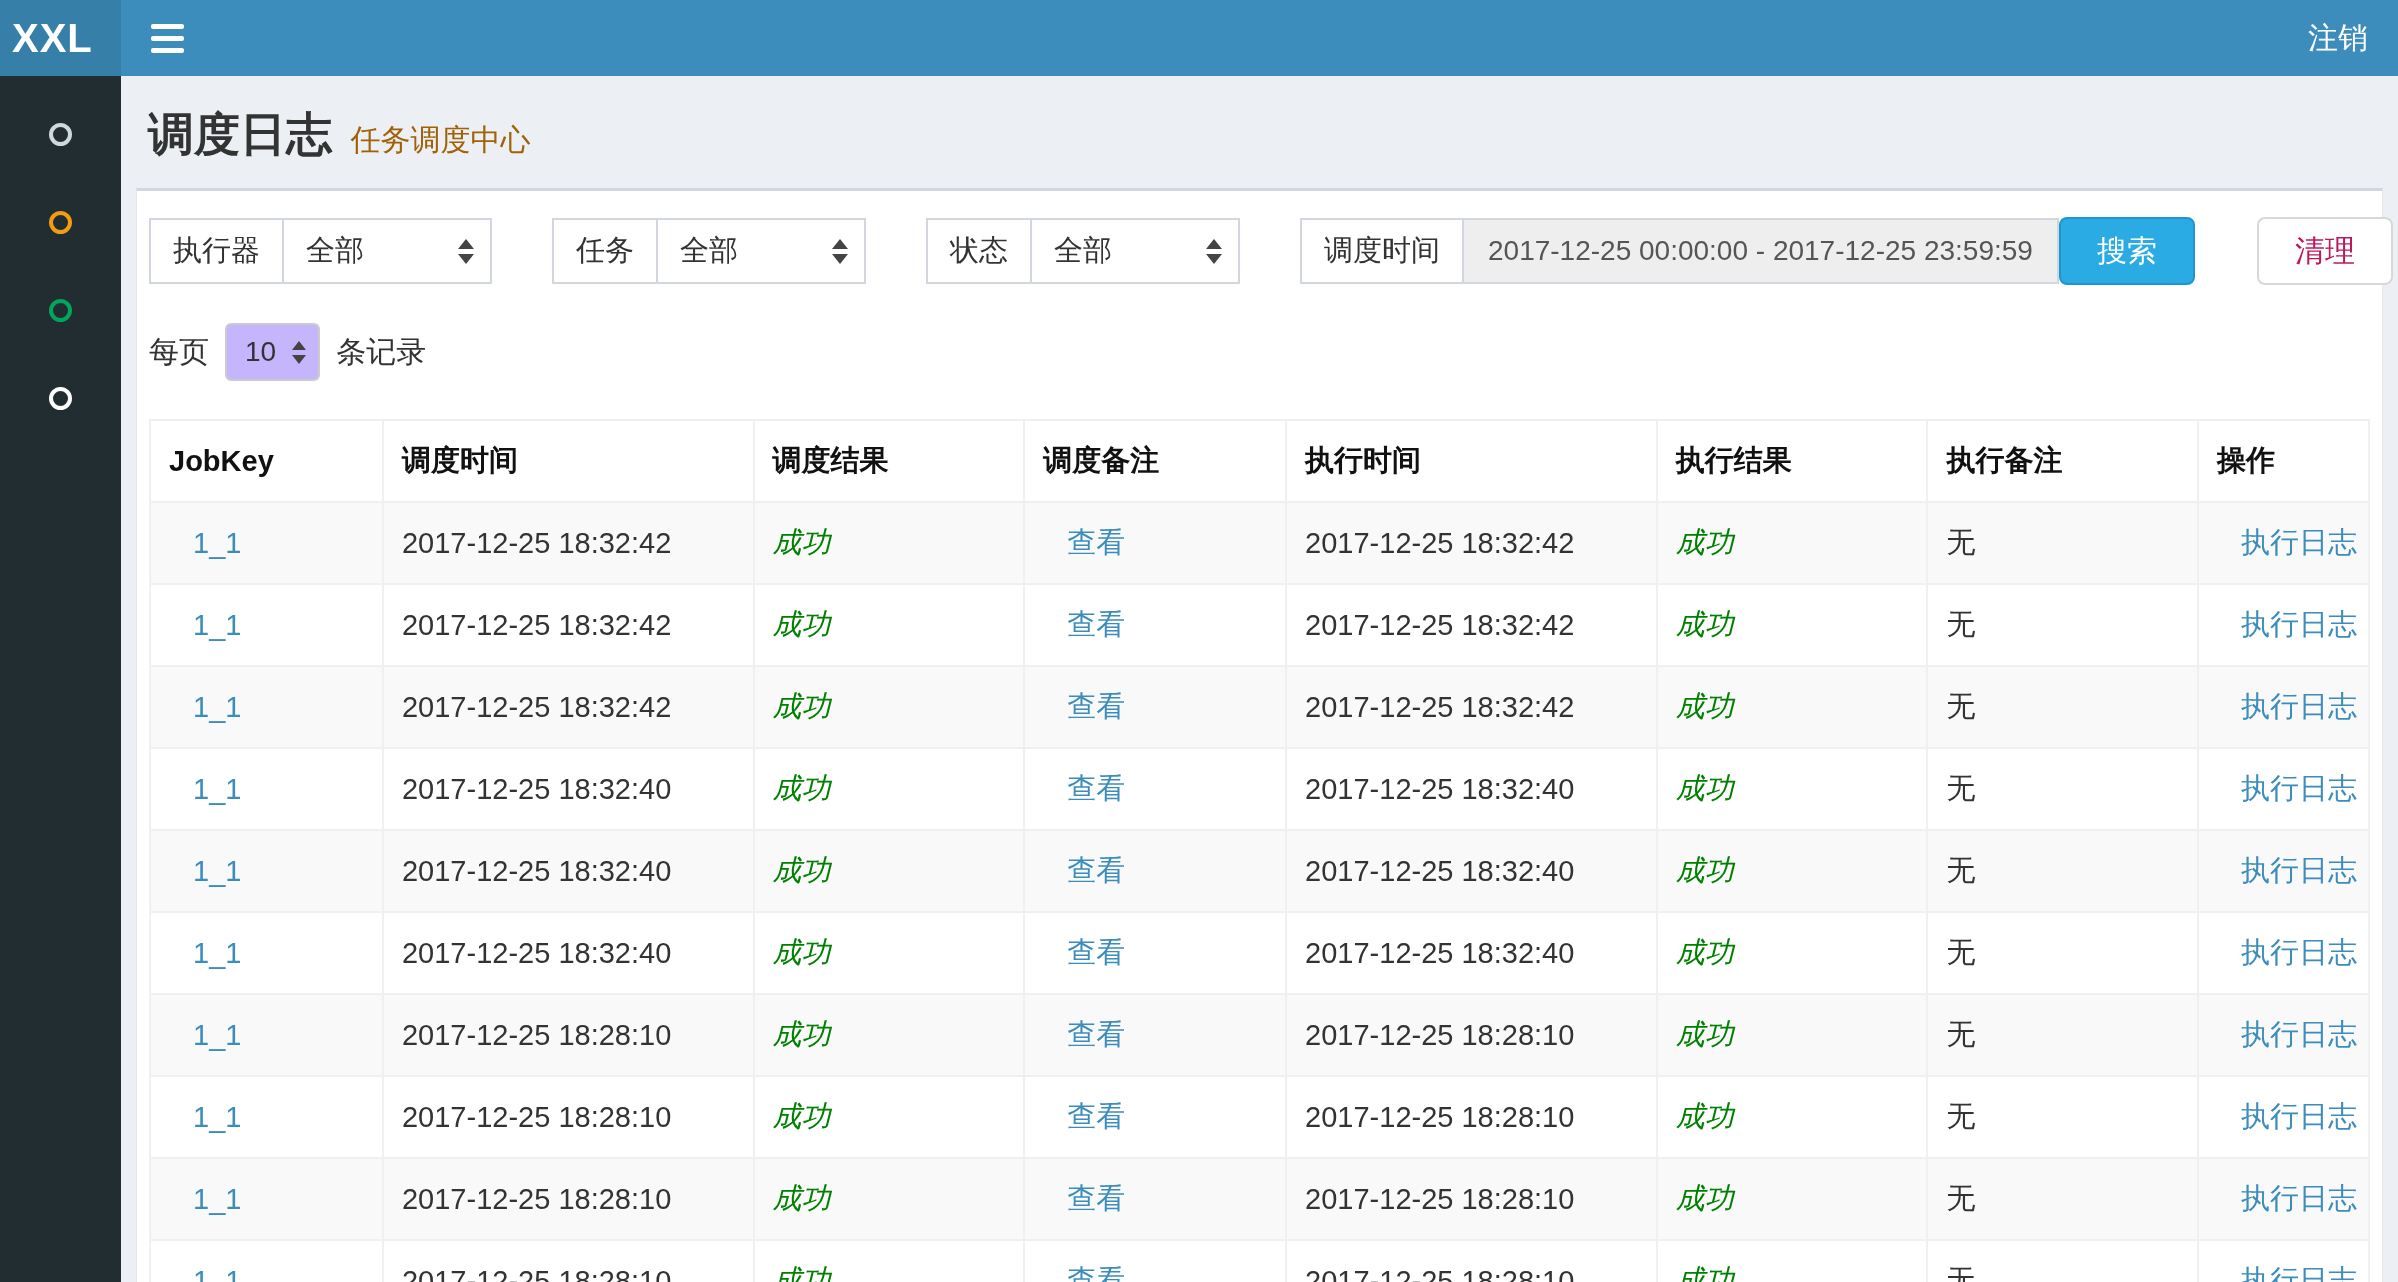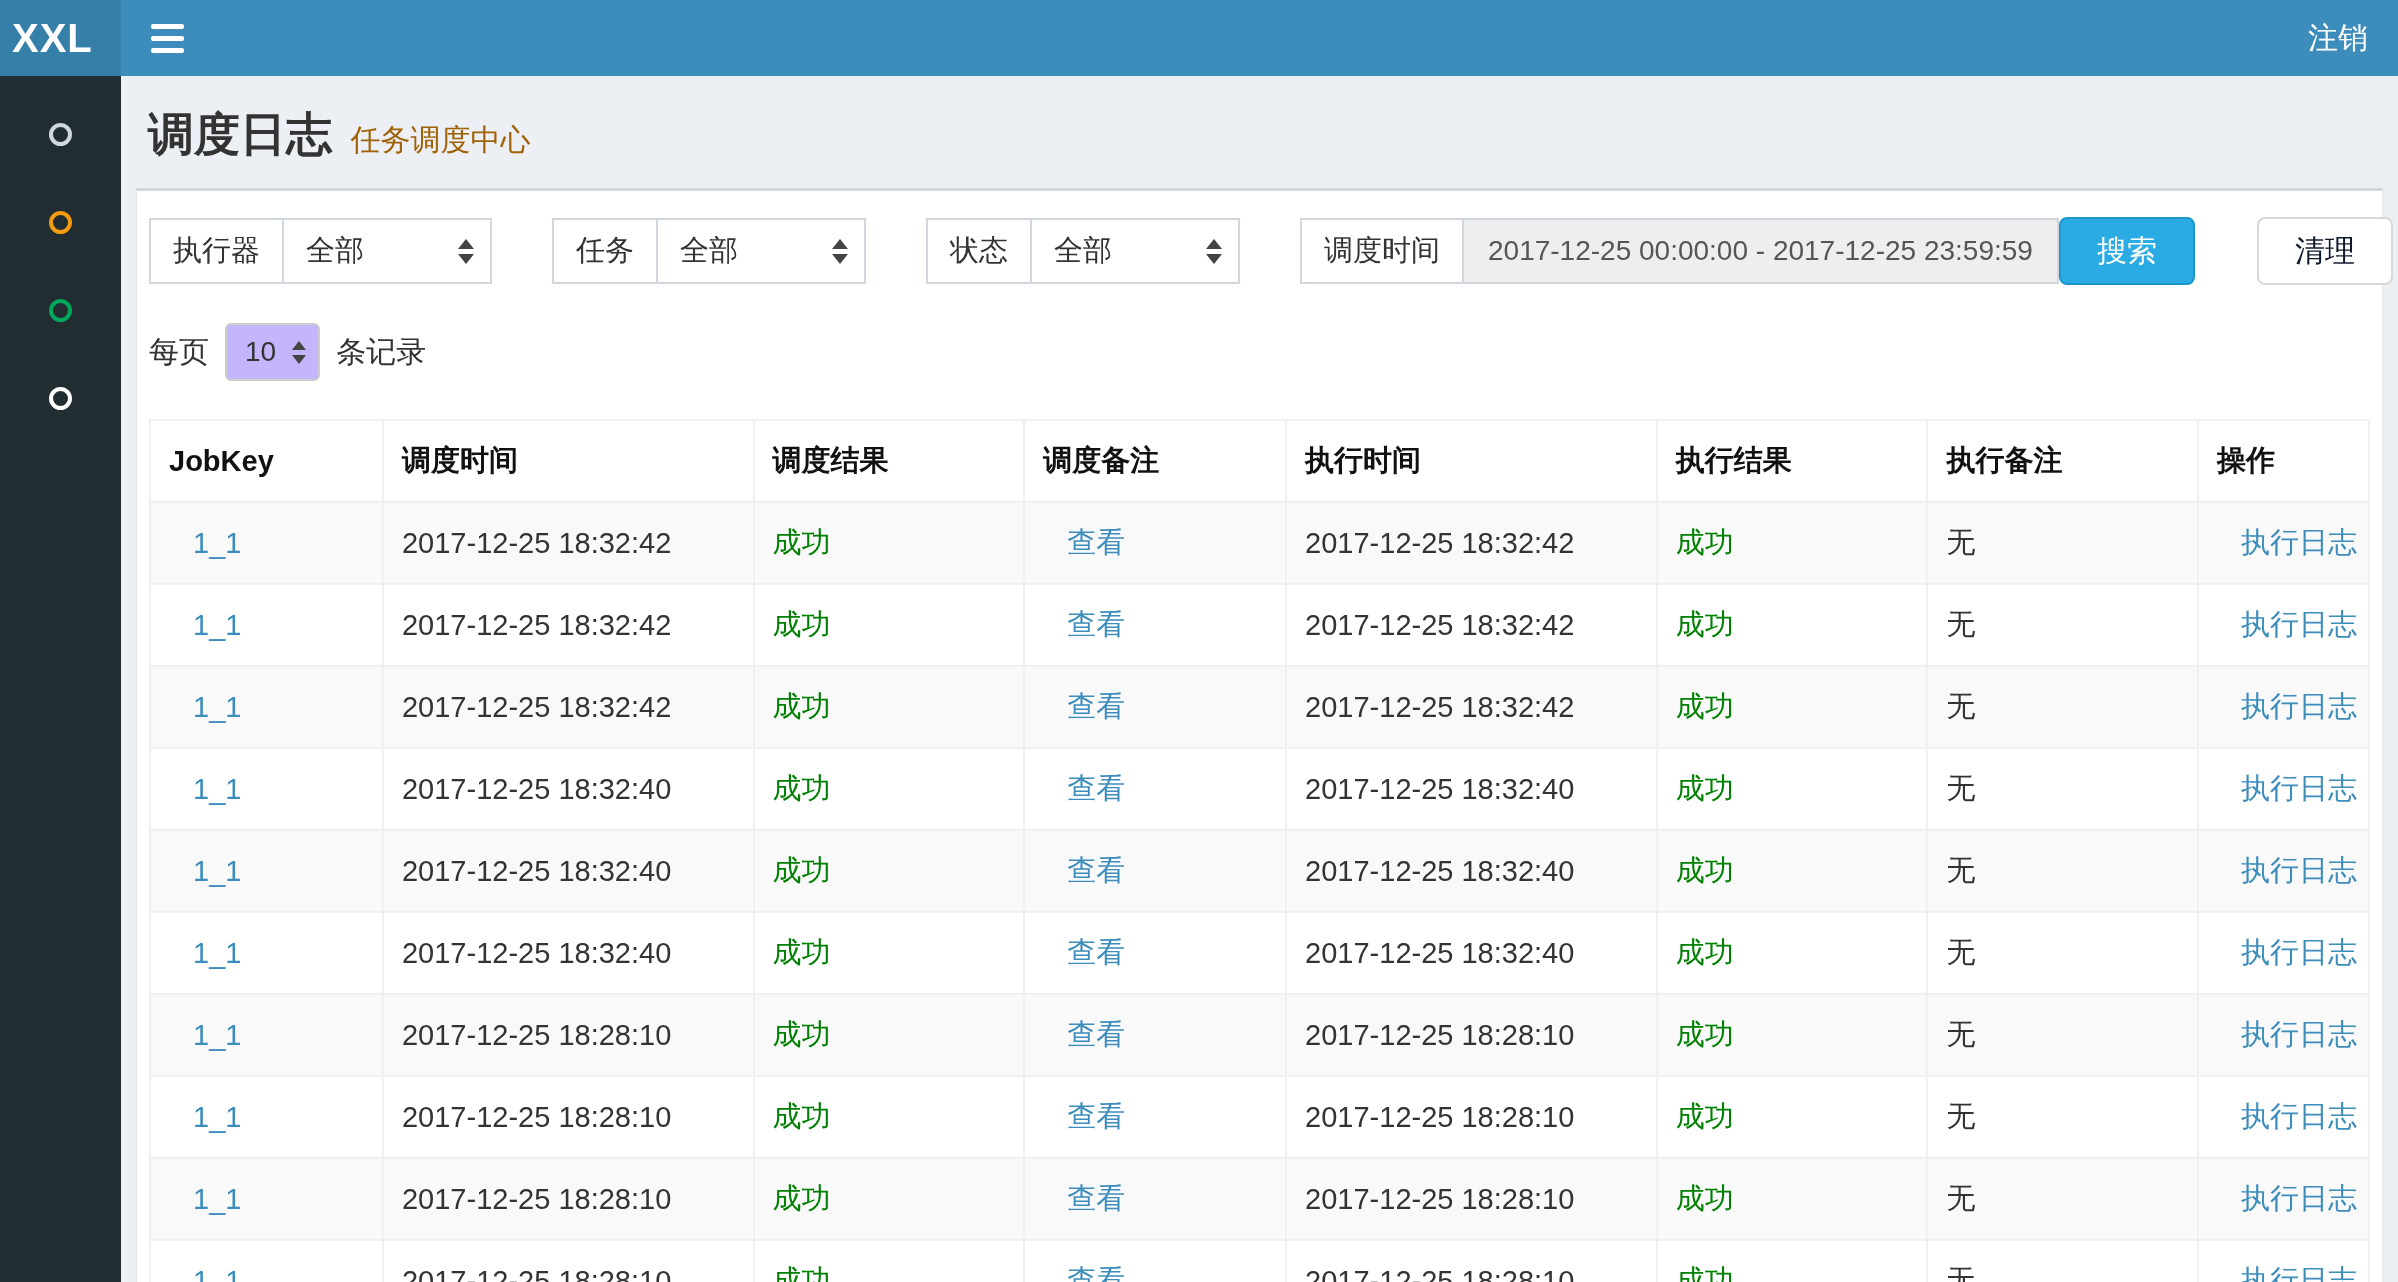--- a/index.html
+++ b/index.html
@@ -52,36 +52,36 @@
     border:2px solid #d2d6de; border-left:none; background:#fff; padding:0 16px 0 22px;
     min-width:208px; cursor:pointer; font-size:29px; color:#333; }
   .arrows { display:flex; flex-direction:column; gap:5px; align-items:center; }
   .tri-up { width:0; height:0; border-left:8px solid transparent; border-right:8px solid transparent; border-bottom:10px solid #444; }
   .tri-down { width:0; height:0; border-left:8px solid transparent; border-right:8px solid transparent; border-top:10px solid #444; }
   .ig-input { display:flex; align-items:center; border:2px solid #d2d6de; border-left:none;
     background:#eee; color:#555; padding:0 24px; font-size:28px; white-space:nowrap; cursor:pointer; }
   .btn { height:68px; display:flex; align-items:center; justify-content:center;
     border-radius:8px; font-size:30px; cursor:pointer; padding:0 36px; white-space:nowrap; }
   .btn-search { background:var(--search_button_bg,#2aabe3); border:2px solid #1d96cf; color:#fff; margin-left:auto; }
-  .btn-clear { background:#fff; border:2px solid #d8d8d8; color:#0f172a; margin-left:62px; margin-right:1px; }
+  .btn-clear { background:#fff; border:2px solid #d8d8d8; color:#be185d; margin-left:62px; margin-right:1px; }
   
   .length-row { display:flex; align-items:center; margin-top:38px; gap:16px; font-size:30px; color:#333; }
   .length-select { display:flex; align-items:center; gap:16px; border:2px solid #ccc; border-radius:6px;
     background:#c4b5fd; padding:0 12px 0 18px; height:58px; font-size:28px; cursor:pointer; }
   .length-select .tri-up { border-left-width:7px; border-right-width:7px; border-bottom-width:9px; }
   .length-select .tri-down { border-left-width:7px; border-right-width:7px; border-top-width:9px; }
   
   .log-table { width:100%; border-collapse:collapse; margin-top:38px; table-layout:fixed; }
   .log-table th, .log-table td { border:2px solid #f0f0f0; padding:20px 18px; font-size:29px;
     text-align:left; overflow:hidden; white-space:nowrap; background-clip:padding-box; }
   .log-table th { font-weight:bold; color:#111; background:#fff; }
   .log-table tbody tr:nth-child(odd) td { background:#f9f9f9; }
   .log-table tbody tr:nth-child(even) td { background:#fff; }
   .link { color:var(--link,#3c8dbc); cursor:pointer; text-decoration:none;margin-left:24px; }
-  .success { color:var(--success,#008000); }
+  .success { color:var(--success,#008000);font-style:italic; }
 </style>
 </head>
 <body>
 
 <div class="navbar">
   <div class="logo">XXL</div>
   <div class="hamburger">
     <span class="hamburger-bars">
         <i></i>
         <i></i>

